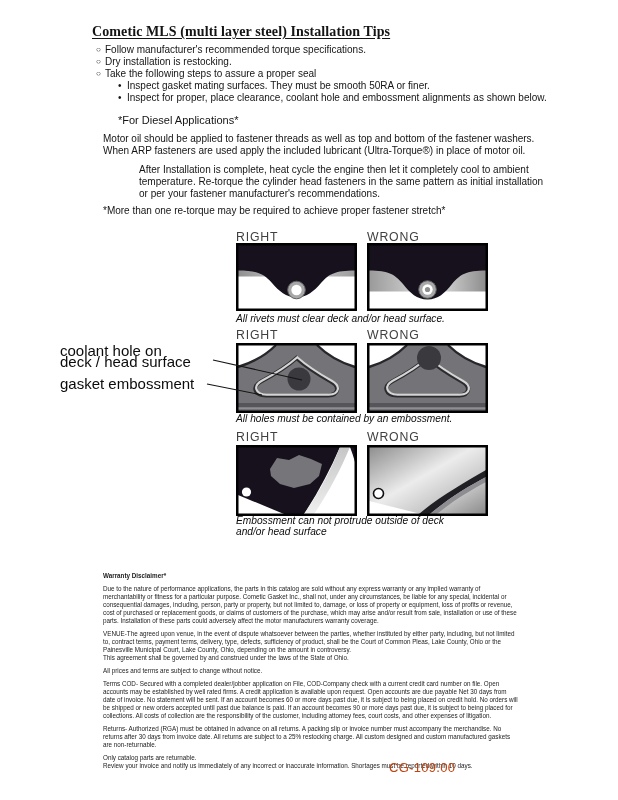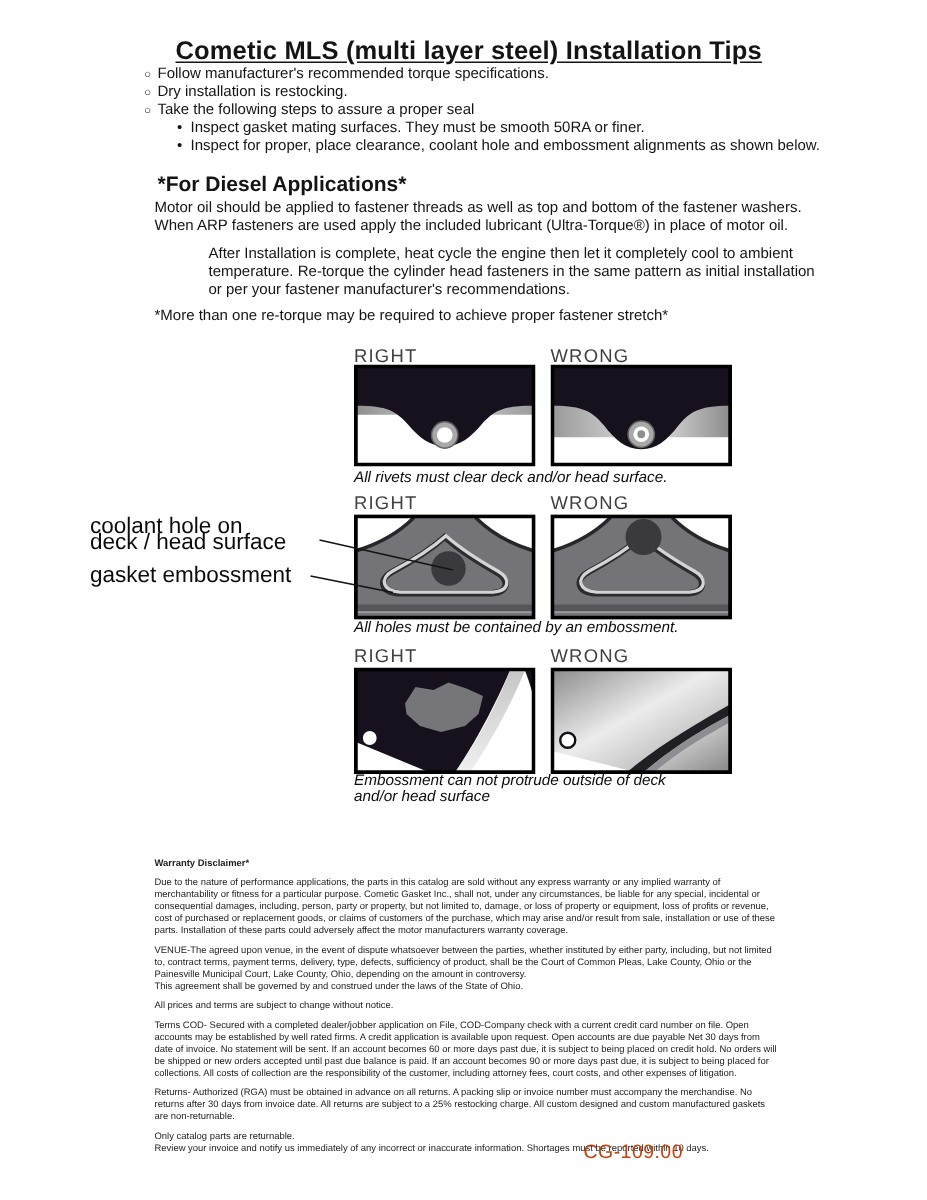--- a/index.html
+++ b/index.html
@@ -3,29 +3,29 @@
 <meta charset="utf-8">
 <style>
   html,body{margin:0;padding:0;background:#e8e8e8;}
   .page{
     position:relative;width:618px;height:800px;background:#ffffff;
     font-family:"Liberation Sans","DejaVu Sans",sans-serif;color:#141414;
     overflow:hidden;margin:0 auto;
   }
   .abs{position:absolute;}
   .title{
-    left:117px;top:24px;font-size:17px;font-weight:bold;
-    text-decoration:underline;text-underline-offset:2px;letter-spacing:.1px;
+    left:92px;top:24px;font-size:14px;font-weight:bold;
+    text-decoration:underline;text-underline-offset:2px;letter-spacing:.1px;font-family:Liberation Serif, serif;
   }
   .bullets{left:96px;top:44px;font-size:10px;line-height:11.9px;}
   .b-row{display:flex;}
   .b-row.sub{padding-left:22px;}
   .glyph{width:9px;flex:0 0 9px;font-size:8px;line-height:11.9px;}
   .glyph.dot{font-size:10px;}
-  .h2{left:105px;top:114px;font-size:14px;font-weight:bold;}
+  .h2{left:118px;top:114px;font-size:11px;font-weight:normal;}
   .para{left:103px;top:0;width:440px;font-size:10px;line-height:11.9px;white-space:pre-line;}
   .p1{top:133px;}
   .p2{top:164px;margin-left:36px;}
   .note{top:205px;}
   .fig-label{width:121px;font-size:12.3px;letter-spacing:.8px;color:#404040;}
   .caption{font-size:10.2px;line-height:11px;white-space:pre-line;color:#0b0b0b;font-style:italic;}
   .annot{font-size:15px;line-height:10.6px;white-space:pre-line;color:#0b0b0b;}
   .legal{left:103px;top:572px;width:417px;font-size:6.3px;line-height:8px;color:#1c1c1c;}
   .legal .lp{margin:0 0 5px 0;white-space:pre-line;}
   .legal .lh{font-weight:bold;margin:0 0 5px 0;}

